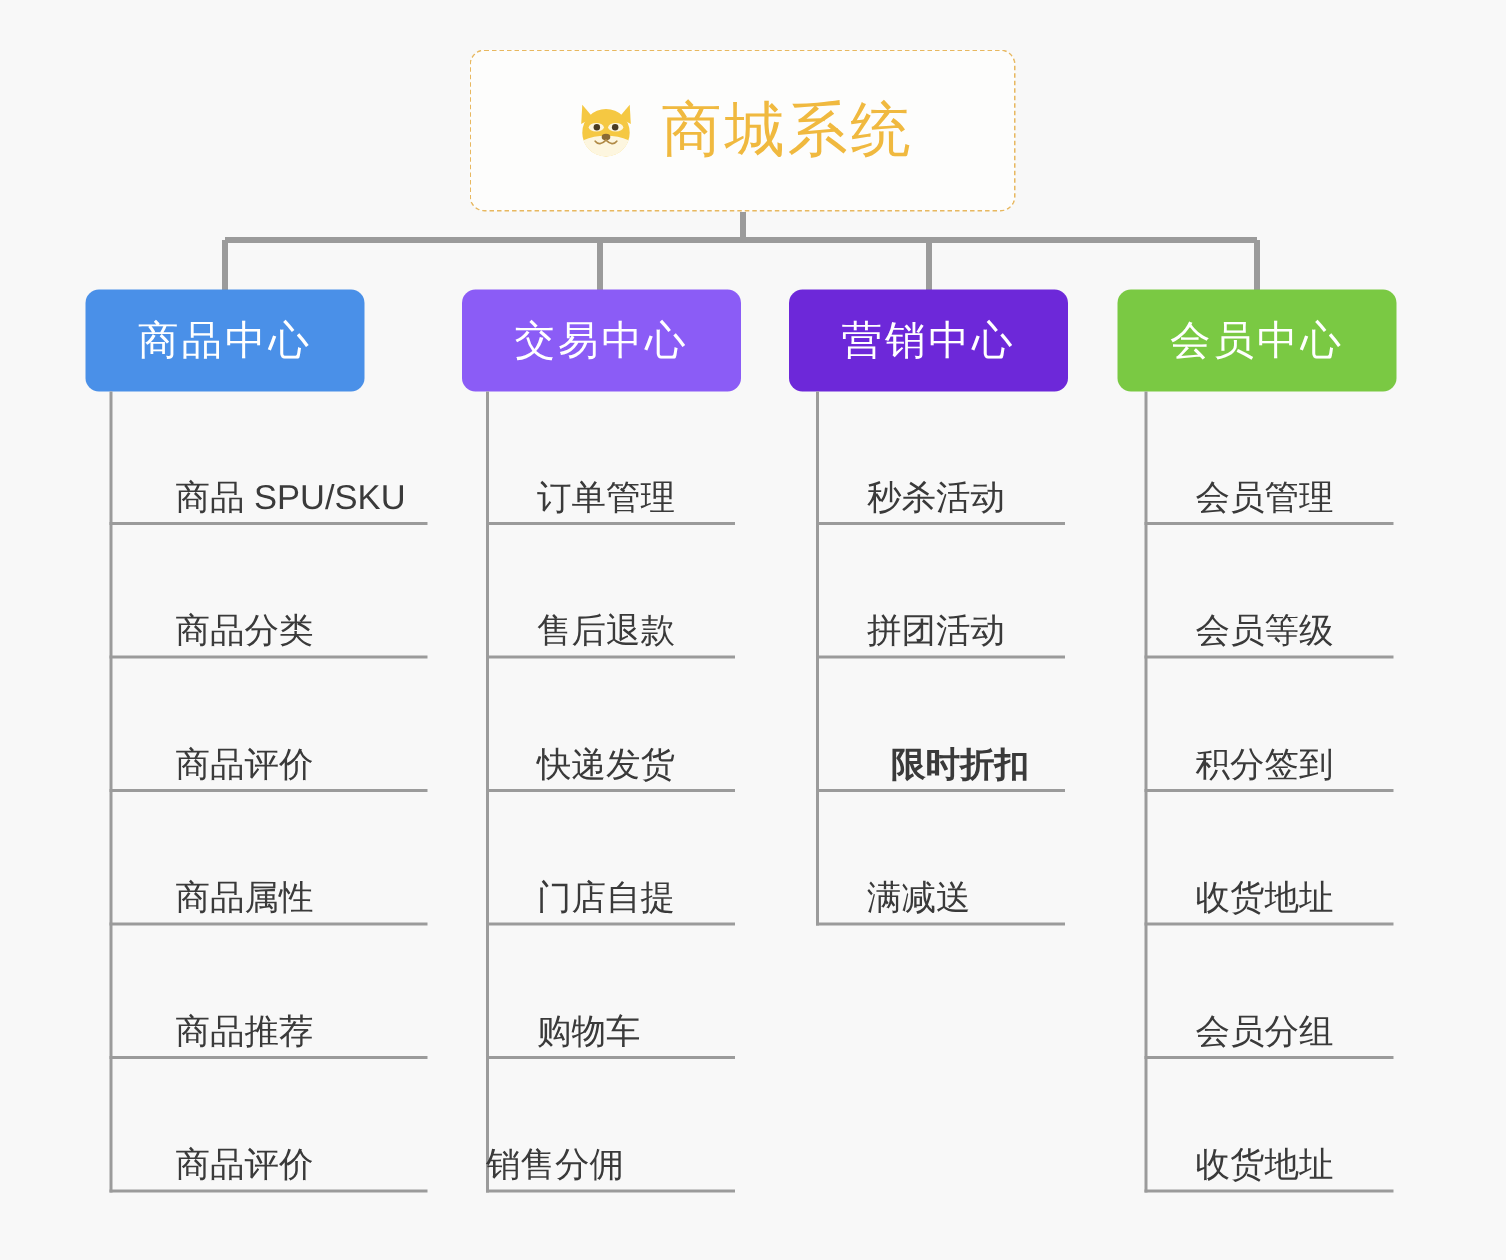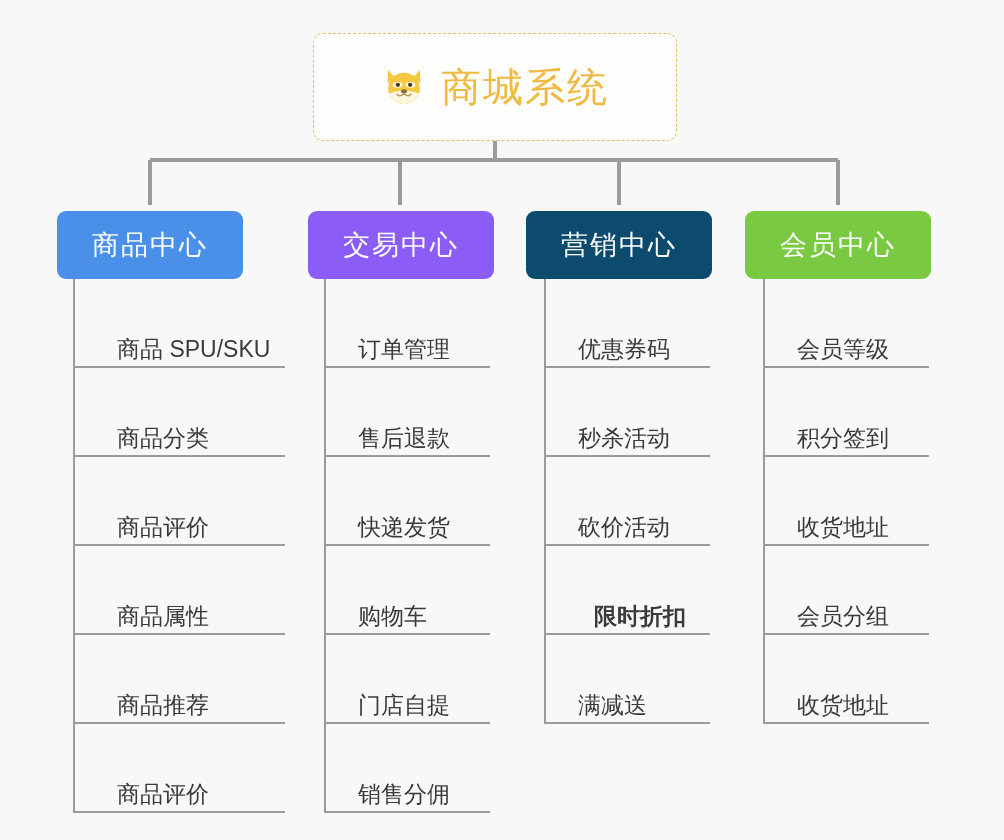--- a/index.html
+++ b/index.html
@@ -57,21 +57,21 @@
     position: absolute;
     left: 0; top: 0;
     width: 1004px;
     height: 840px;
     pointer-events: none;
   }
 
   
   .column {
     position: absolute;
-    top: 211px;
+    top: 193px;
   }
   .cat-box {
     height: 68px;
     border-radius: 9px;
     display: flex;
     align-items: center;
     justify-content: center;
     color: #ffffff;
     font-size: 27px;
     letter-spacing: 2px;
@@ -193,68 +193,68 @@
           </div>
           <div class="leaf">
             <span class="leaf-label" style="margin-left: 34px;">售后退款</span>
             <div class="leaf-underline" style="background: rgb(155, 155, 155); width: 166px;"></div>
           </div>
           <div class="leaf">
             <span class="leaf-label" style="margin-left: 34px;">快递发货</span>
             <div class="leaf-underline" style="background: rgb(155, 155, 155); width: 166px;"></div>
           </div>
           <div class="leaf">
+            <span class="leaf-label" style="margin-left: 34px;">门店自提</span>
+            <div class="leaf-underline" style="background: rgb(155, 155, 155); width: 166px;"></div>
+          </div>
+          <div class="leaf">
             <span class="leaf-label" style="margin-left: 34px;">购物车</span>
             <div class="leaf-underline" style="background: rgb(155, 155, 155); width: 166px;"></div>
           </div>
           <div class="leaf">
-            <span class="leaf-label" style="margin-left: 34px;">门店自提</span>
-            <div class="leaf-underline" style="background: rgb(155, 155, 155); width: 166px;"></div>
-          </div>
-          <div class="leaf">
-            <span class="leaf-label" style="margin-left: 34px;">销售分佣</span>
+            <span class="leaf-label" style="">销售分佣</span>
             <div class="leaf-underline" style="background: rgb(155, 155, 155); width: 166px;"></div>
           </div>
         </div>
       </div>
       <div class="column" style="left: 526px; width: 186px;">
-        <div class="cat-box" style="background: #0c4a6e;">
+        <div class="cat-box" style="background: #6d28d9;">
           <span>营销中心</span>
         </div>
         <div class="leaves" style="margin-left: 18px;">
           <div class="trunk" style="background: rgb(155, 155, 155);"></div>
           <div class="leaf">
-            <span class="leaf-label" style="margin-left: 34px;">优惠券码</span>
-            <div class="leaf-underline" style="background: rgb(155, 155, 155); width: 166px;"></div>
-          </div>
-          <div class="leaf">
             <span class="leaf-label" style="margin-left: 34px;">秒杀活动</span>
             <div class="leaf-underline" style="background: rgb(155, 155, 155); width: 166px;"></div>
           </div>
           <div class="leaf">
-            <span class="leaf-label" style="margin-left: 34px;">砍价活动</span>
+            <span class="leaf-label" style="margin-left: 34px;">拼团活动</span>
             <div class="leaf-underline" style="background: rgb(155, 155, 155); width: 166px;"></div>
           </div>
           <div class="leaf">
             <span class="leaf-label" style="margin-left: 50px; font-weight: bold;">限时折扣</span>
             <div class="leaf-underline" style="background: rgb(155, 155, 155); width: 166px;"></div>
           </div>
           <div class="leaf">
             <span class="leaf-label" style="margin-left: 34px;">满减送</span>
             <div class="leaf-underline" style="background: rgb(155, 155, 155); width: 166px;"></div>
           </div>
         </div>
       </div>
       <div class="column" style="left: 745px; width: 186px;">
         <div class="cat-box" style="background: rgb(122, 201, 67);">
           <span>会员中心</span>
         </div>
         <div class="leaves" style="margin-left: 18px;">
           <div class="trunk" style="background: rgb(155, 155, 155);"></div>
           <div class="leaf">
+            <span class="leaf-label" style="margin-left: 34px;">会员管理</span>
+            <div class="leaf-underline" style="background: rgb(155, 155, 155); width: 166px;"></div>
+          </div>
+          <div class="leaf">
             <span class="leaf-label" style="margin-left: 34px;">会员等级</span>
             <div class="leaf-underline" style="background: rgb(155, 155, 155); width: 166px;"></div>
           </div>
           <div class="leaf">
             <span class="leaf-label" style="margin-left: 34px;">积分签到</span>
             <div class="leaf-underline" style="background: rgb(155, 155, 155); width: 166px;"></div>
           </div>
           <div class="leaf">
             <span class="leaf-label" style="margin-left: 34px;">收货地址</span>
             <div class="leaf-underline" style="background: rgb(155, 155, 155); width: 166px;"></div>

